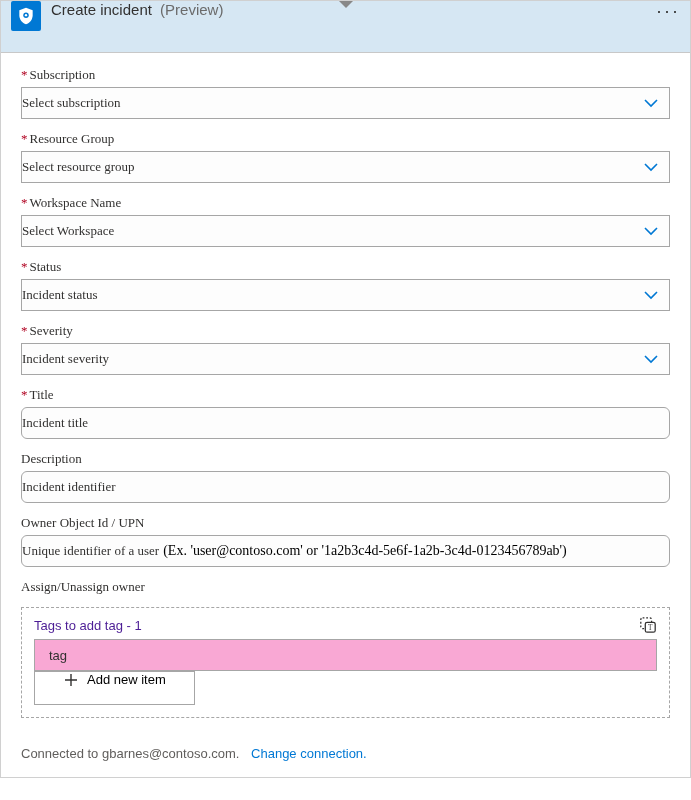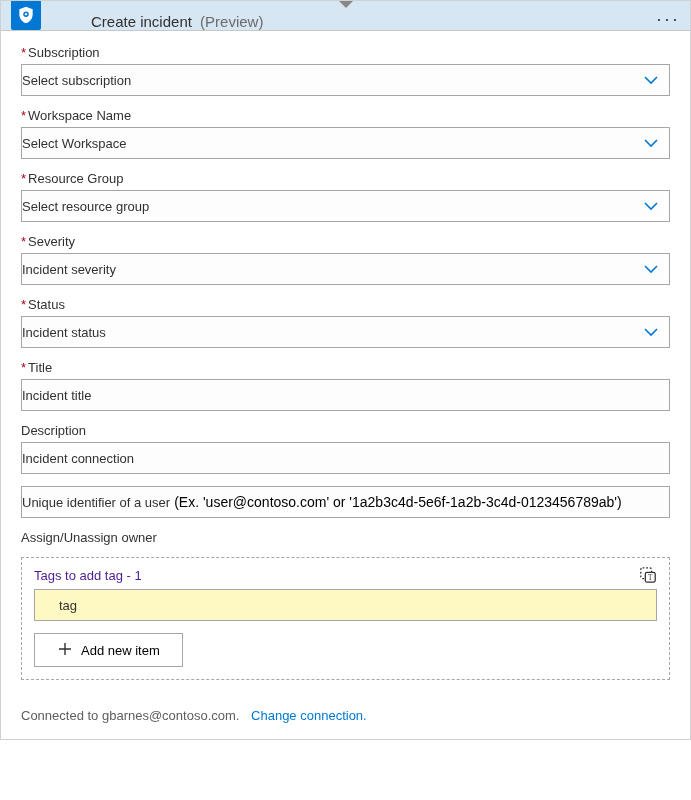--- a/index.html
+++ b/index.html
@@ -6,27 +6,26 @@
   body {
     font-family: "Segoe UI", Arial, sans-serif;
     font-size: 13px;
     color: #323130;
     width: 691px;
     background: #fff;
     border: 1px solid #d0d0d0;
   }
   .header {
     background: #d6e7f3;
-    height: 30px;
+    height: 52px;
     display: flex;
-    align-items: flex-end;
+    align-items: flex-start;
     padding: 0 10px;
     border-bottom: 1px solid #c8c8c8;
     position: relative;
-    gap: 40px;
   }
   .header-tick {
     position: absolute;
     top: 0;
     left: 50%;
     transform: translateX(-50%);
     width: 0; height: 0;
     border-left: 7px solid transparent;
     border-right: 7px solid transparent;
     border-top: 7px solid #888;
@@ -41,42 +40,42 @@
   .header-title { font-size: 15px; color: #323130; }
   .header-sub { color: #6b6b6b; margin-left: 4px; }
   .more {
     margin-left: auto;
     font-size: 18px;
     letter-spacing: 2px;
     color: #323130;
     cursor: pointer;
   }
   .content { padding: 14px 20px 10px 20px; }
-  .field { margin-bottom: 12px; }
+  .field { margin-bottom: 12px; font-family: Liberation Serif, serif; }
   .field-label {
     font-size: 13px;
     color: #323130;
     margin-bottom: 4px;
     display: block;
   }
   .req { color: #b00020; margin-right: 2px; }
   .select, .input {
     width: 100%;
     border: 1px solid #a6a6a6;
     background: #fdfdfd;
     height: 32px;
     padding: 0 0;
     font-size: 13px;
     color: #323130;
     display: flex;
     align-items: center;
     position: relative;
     cursor: pointer;
   }
-  .input { cursor: text; }
+  .input { cursor: text; border-radius: 6px; }
   .select .chevron {
     position: absolute;
     right: 10px;
     top: 50%;
     transform: translateY(-50%);
   }
   .chevron svg { display: block; }
   .placeholder-hint { color: #000000; font-size: 14px; margin-left: 4px; }
   .tags-box {
     border: 1px dashed #a6a6a6;
@@ -88,34 +87,33 @@
   .tags-label { font-size: 13px; color: #4c1d95; margin-bottom: 6px; display: block; }
   .tags-mode-icon {
     position: absolute;
     right: 12px;
     top: 8px;
     cursor: pointer;
   }
   .tag-input {
     width: 100%;
     border: 1px solid #a6a6a6;
-    background: #fef9c3;
+    background: #f9a8d4;
     height: 32px;
-    padding: 0 24px;
-    font-size: 13px;
-    margin-bottom: 12px;
+    padding: 0 14px;
+    font-size: 13px;
   }
   .add-btn {
     display: inline-flex;
-    align-items: center;
+    align-items: flex-start;
     gap: 8px;
     border: 1px solid #a6a6a6;
     background: #fff;
     height: 34px;
-    padding: 0 22px;
+    padding: 0 28px;
     font-size: 13px;
     cursor: pointer;
   }
   .footer {
     padding: 0 20px 16px 20px;
     font-size: 13px;
     color: #605e5c;
   }
   .footer a { color: #0078d4; text-decoration: none; margin-left: 8px; cursor: pointer; }
 </style>
@@ -146,82 +144,83 @@
       <span>Select subscription</span>
       <span class="chevron">
         <svg width="16" height="16" viewBox="0 0 16 16">
             <path d="M2 5 L8 11 L14 5" stroke="#0078d4" stroke-width="1.6" fill="none"></path>
           </svg>
       </span>
     </div>
   </div>
 
   <div class="field">
+    <label class="field-label"><span class="req">*</span><span>Resource Group</span></label>
+    <div class="select">
+      <span>Select resource group</span>
+      <span class="chevron">
+        <svg width="16" height="16" viewBox="0 0 16 16">
+            <path d="M2 5 L8 11 L14 5" stroke="#0078d4" stroke-width="1.6" fill="none"></path>
+          </svg>
+      </span>
+    </div>
+  </div>
+
+  <div class="field">
     <label class="field-label"><span class="req">*</span><span>Workspace Name</span></label>
     <div class="select">
       <span>Select Workspace</span>
       <span class="chevron">
         <svg width="16" height="16" viewBox="0 0 16 16">
             <path d="M2 5 L8 11 L14 5" stroke="#0078d4" stroke-width="1.6" fill="none"></path>
           </svg>
       </span>
     </div>
   </div>
 
   <div class="field">
-    <label class="field-label"><span class="req">*</span><span>Resource Group</span></label>
-    <div class="select">
-      <span>Select resource group</span>
+    <label class="field-label"><span class="req">*</span><span>Status</span></label>
+    <div class="select">
+      <span>Incident status</span>
       <span class="chevron">
         <svg width="16" height="16" viewBox="0 0 16 16">
             <path d="M2 5 L8 11 L14 5" stroke="#0078d4" stroke-width="1.6" fill="none"></path>
           </svg>
       </span>
     </div>
   </div>
 
   <div class="field">
     <label class="field-label"><span class="req">*</span><span>Severity</span></label>
     <div class="select">
       <span>Incident severity</span>
-      <span class="chevron">
-        <svg width="16" height="16" viewBox="0 0 16 16">
-            <path d="M2 5 L8 11 L14 5" stroke="#0078d4" stroke-width="1.6" fill="none"></path>
-          </svg>
-      </span>
-    </div>
-  </div>
-
-  <div class="field">
-    <label class="field-label"><span class="req">*</span><span>Status</span></label>
-    <div class="select">
-      <span>Incident status</span>
       <span class="chevron">
         <svg width="16" height="16" viewBox="0 0 16 16">
             <path d="M2 5 L8 11 L14 5" stroke="#0078d4" stroke-width="1.6" fill="none"></path>
           </svg>
       </span>
     </div>
   </div>
 
   <div class="field">
     <label class="field-label"><span class="req">*</span><span>Title</span></label>
     <div class="input">
       <span>Incident title</span>
     </div>
   </div>
 
   <div class="field">
     <label class="field-label"><span>Description</span></label>
     <div class="input">
-      <span>Incident connection</span>
-    </div>
-  </div>
-
-  <div class="field">
+      <span>Incident identifier</span>
+    </div>
+  </div>
+
+  <div class="field">
+    <label class="field-label"><span>Owner Object Id / UPN</span></label>
     <div class="input">
       <span>Unique identifier of a user</span>
       <span class="placeholder-hint">(Ex. 'user@contoso.com' or '1a2b3c4d-5e6f-1a2b-3c4d-0123456789ab')</span>
     </div>
   </div>
 
   <div class="field">
     <label class="field-label"><span>Assign/Unassign owner</span></label>
   </div>
 

